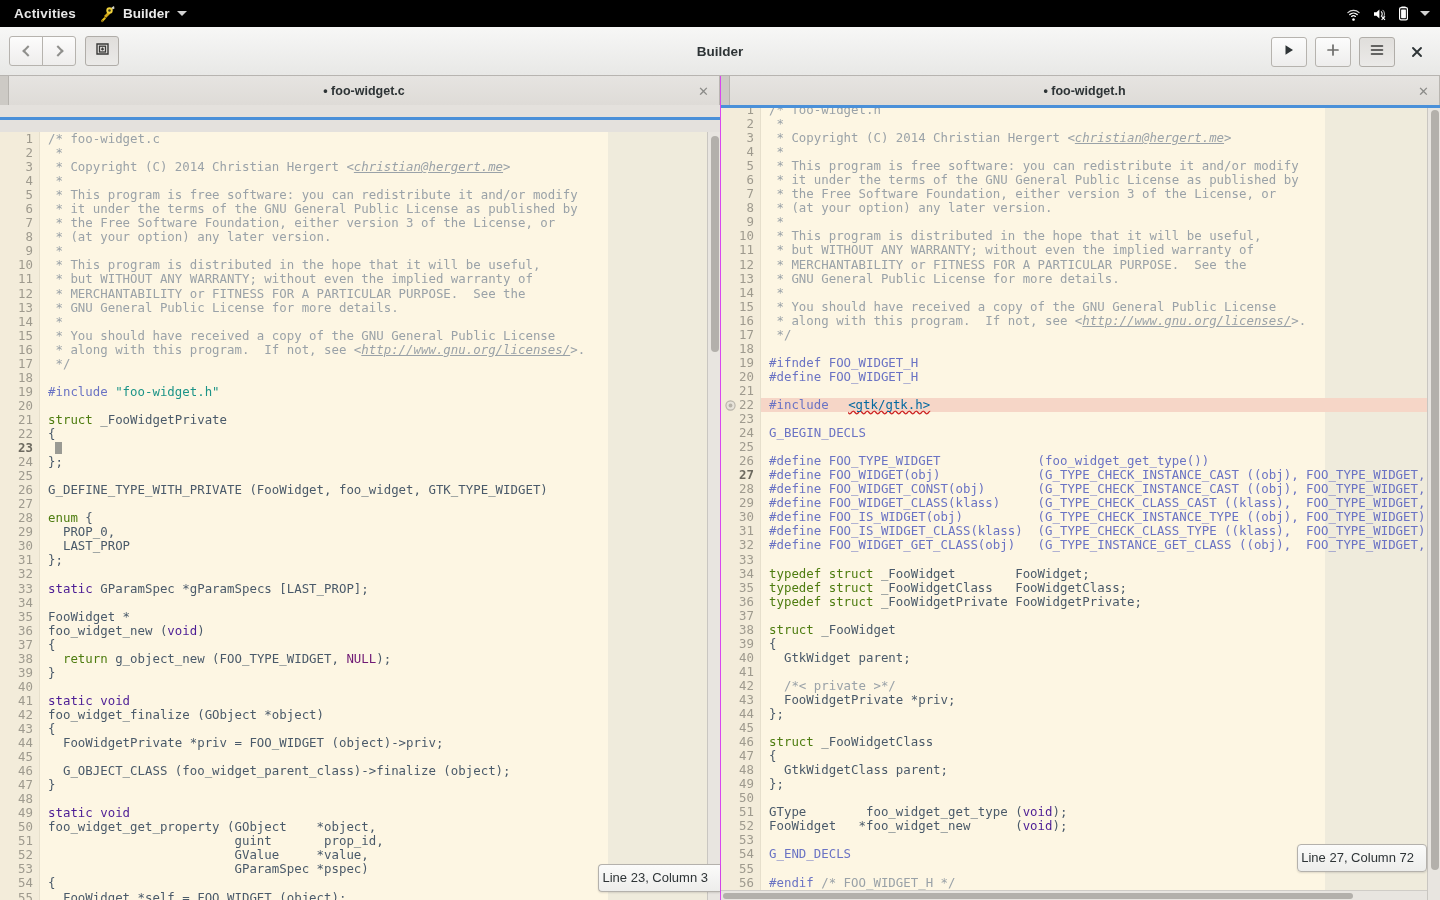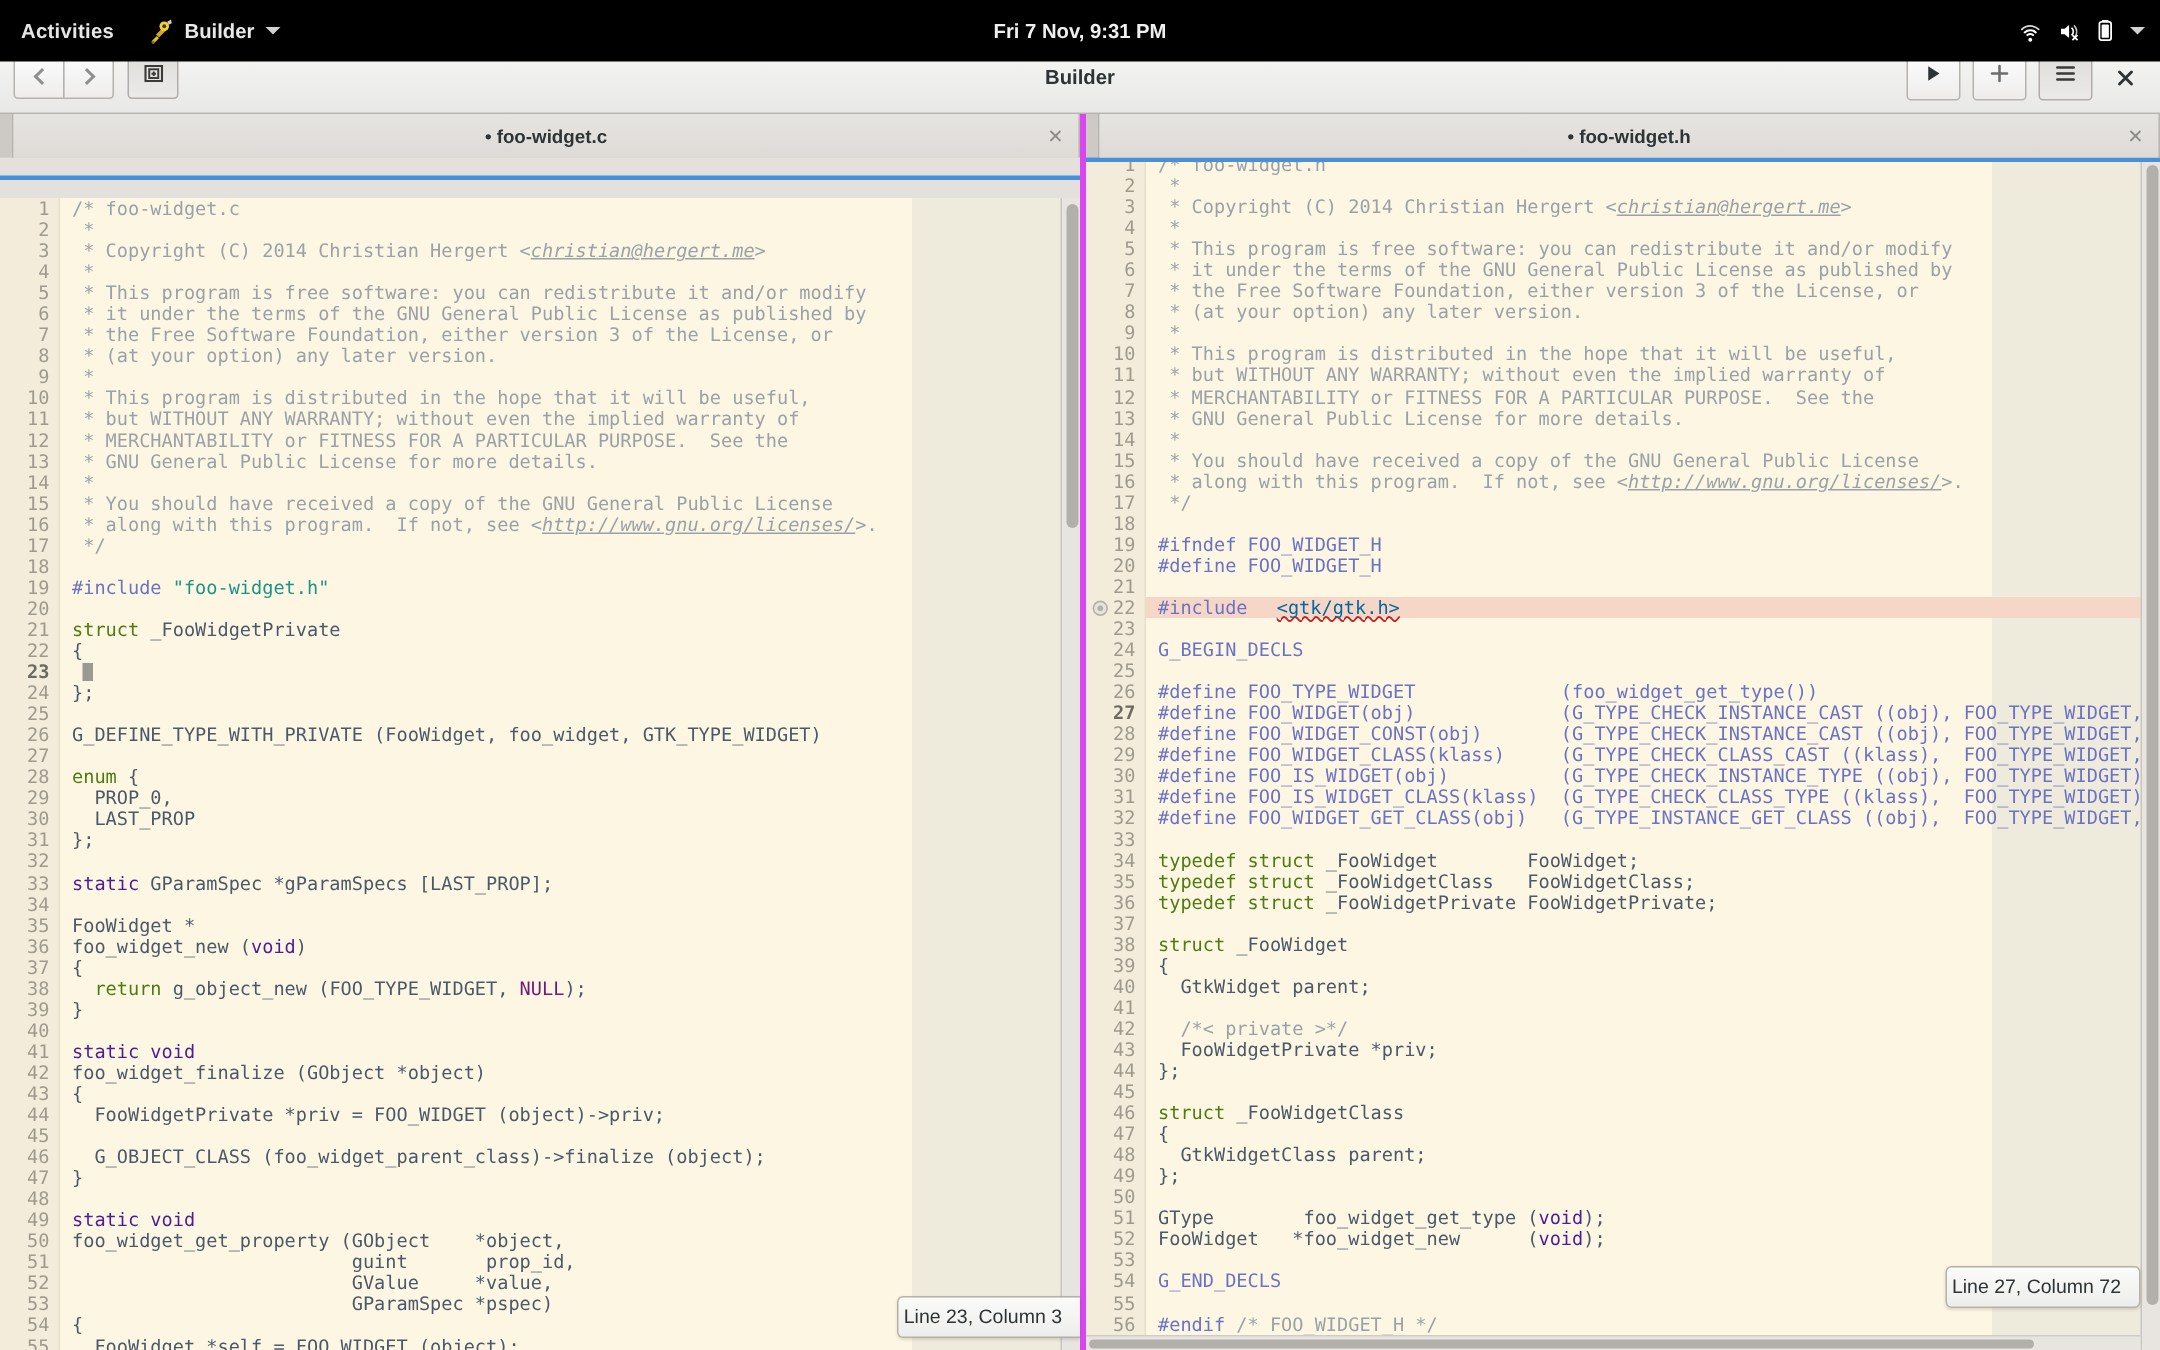--- a/index.html
+++ b/index.html
@@ -7,21 +7,21 @@
   html, body {
     width: 1440px; height: 900px;
     overflow: hidden;
     font-family: "Liberation Sans", sans-serif;
     background: #f2f1f0;
   }
 
   
   #topbar {
     position: absolute; top: 0; left: 0;
-    width: 1440px; height: 41px;
+    width: 1440px; height: 27px;
     background: #000000;
     color: #ffffff;
     display: flex; align-items: center;
     font-size: 13px;
     z-index: 50;
   }
   #topbar .activities {
     padding: 0 12px 0 14px;
     font-weight: bold;
     color: #e6e6e6;
@@ -118,21 +118,21 @@
     cursor: default;
   }
 
   
   #panes { flex: 1; display: flex; min-height: 0; background: #d9d6d2; }
   .pane {
     width: 720px; height: 100%;
     display: flex; flex-direction: column;
     position: relative;
     background: #e4e1dd;
-    border-left: 4px solid #d946ef;
+    border-left: 1px solid #d946ef;
     min-width: 0;
   }
   .pane:first-child { border-left: none; gap: 12px; }
 
   .tabbar {
     height: 29px;
     background: linear-gradient(to bottom, #e2e0dd, #d7d4d0);
     display: flex; align-items: stretch;
     flex: none;
   }
@@ -278,21 +278,20 @@
         <path d="M6 11 L10.5 6.5 L12.5 8.5 L8 13 Z" fill="#d4a91a"></path>
         <circle cx="11.5" cy="5.5" r="3.2" fill="#f0d23c"></circle>
         <circle cx="11.5" cy="5.5" r="1.3" fill="#3a3a1a"></circle>
         <path d="M13.5 2.5 L16 1 L16.5 3.5 L14.5 4.5 Z" fill="#cfcfc4"></path>
         <circle cx="4.2" cy="16.2" r="1.1" fill="#8a6f10"></circle>
       </svg>
     </span>
     <span class="app-label">Builder</span>
     <span class="tri-down"></span>
   </div>
-  <div class="clock"><span>Fri  7 Nov,  9:31 PM</span></div>
   <div class="tray">
     <span>
       <svg class="tray-icon" width="15" height="14" viewBox="0 0 15 14">
         <path d="M7.5 11.2 a1.3 1.3 0 1 0 0.01 0" fill="#ffffff"></path>
         <path d="M3.8 7.6 A5.4 5.4 0 0 1 11.2 7.6" stroke="#ffffff" stroke-width="1.4" fill="none" stroke-linecap="round"></path>
         <path d="M5.6 9.4 A3 3 0 0 1 9.4 9.4" stroke="#ffffff" stroke-width="1.3" fill="none" stroke-linecap="round"></path>
         <path d="M1.9 5.6 A8 8 0 0 1 13.1 5.6" stroke="#ffffff" stroke-width="1.2" fill="none" stroke-linecap="round" opacity=".85"></path>
       </svg>
     </span>
     <span>

